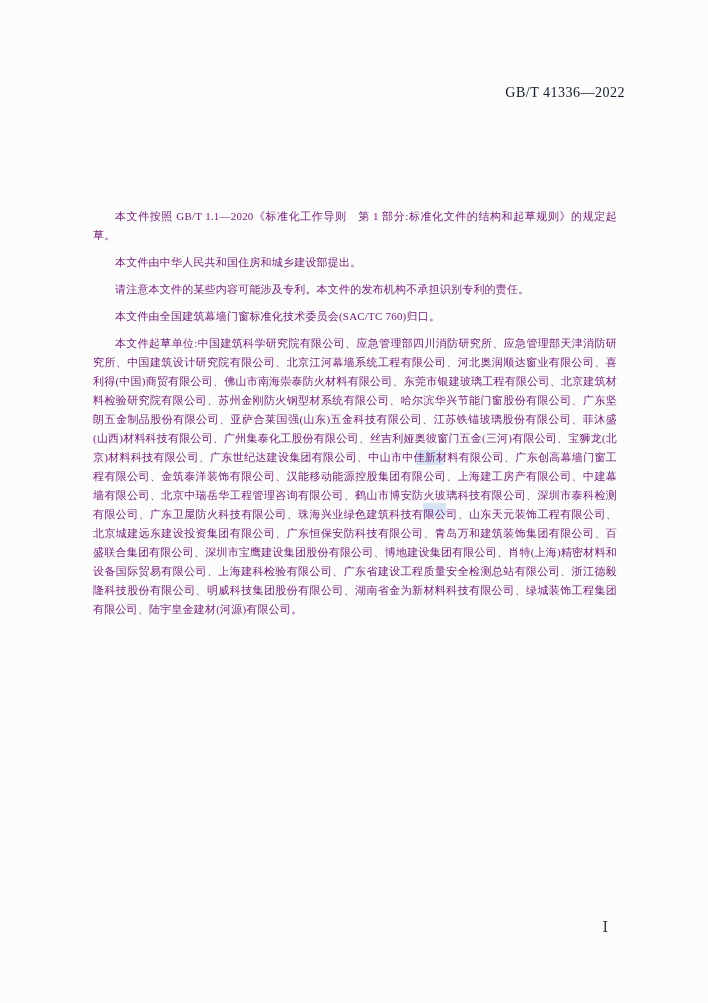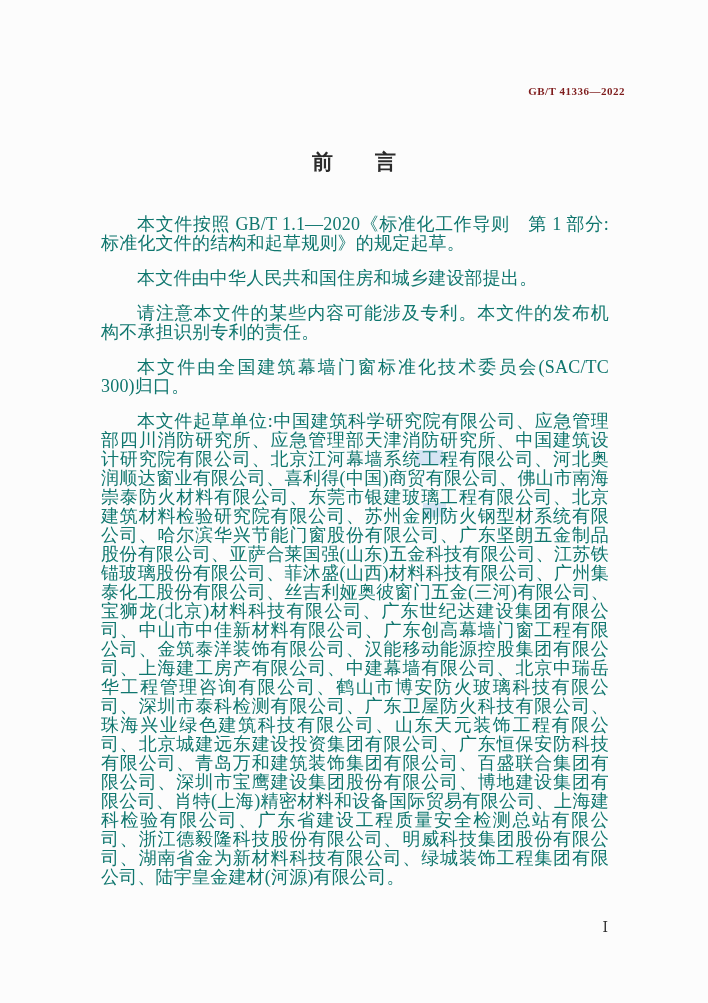--- a/index.html
+++ b/index.html
@@ -13,23 +13,23 @@
     height: 1003px;
     background: #fcfcfc;
     font-family: "Liberation Serif", "DejaVu Serif", serif;
     color: #333333;
     overflow: hidden;
   }
   .std-number {
     position: absolute;
     top: 85px;
     right: 83px;
-    font-size: 11px;
-    font-weight: bold;
-    color: #7f1d1d;
+    font-size: 14px;
+    font-weight: normal;
+    color: #0f172a;
     letter-spacing: 0.5px;
     z-index: 2;
   }
   .doc-title {
     position: absolute;
     top: 148px;
     left: 0;
     width: 100%;
     text-align: center;
     font-size: 21px;
@@ -38,28 +38,28 @@
     z-index: 2;
   }
   .doc-body {
     position: absolute;
     top: 199px;
     left: 85px;
     width: 540px;
     z-index: 1;
   }
   .doc-body p {
-    margin: 16px;
+    margin: 8px;
     padding: 0;
-    font-size: 18px;
+    font-size: 11px;
     line-height: 19px;
     text-indent: 2em;
     text-align: justify;
     letter-spacing: 0.2px;
-    color: #0f766e;
+    color: #701a75;
   }
   .page-number {
     position: absolute;
     top: 919px;
     right: 100px;
     font-size: 14px;
     color: #2f2f2f;
     z-index: 2;
   }
   .hl-artifact {
@@ -73,25 +73,24 @@
 </head>
 <body>
 
 <div class="page">
 
   <div class="hl-artifact hl-1"></div>
   <div class="hl-artifact hl-2"></div>
 
   <div class="std-number">GB/T 41336—2022</div>
 
-  <div class="doc-title">前　　言</div>
 
   <div class="doc-body">
     <p>本文件按照 GB/T 1.1—2020《标准化工作导则　第 1 部分:标准化文件的结构和起草规则》的规定起草。</p>
     <p>本文件由中华人民共和国住房和城乡建设部提出。</p>
     <p>请注意本文件的某些内容可能涉及专利。本文件的发布机构不承担识别专利的责任。</p>
-    <p>本文件由全国建筑幕墙门窗标准化技术委员会(SAC/TC 300)归口。</p>
+    <p>本文件由全国建筑幕墙门窗标准化技术委员会(SAC/TC 760)归口。</p>
     <p>本文件起草单位:中国建筑科学研究院有限公司、应急管理部四川消防研究所、应急管理部天津消防研究所、中国建筑设计研究院有限公司、北京江河幕墙系统工程有限公司、河北奥润顺达窗业有限公司、喜利得(中国)商贸有限公司、佛山市南海崇泰防火材料有限公司、东莞市银建玻璃工程有限公司、北京建筑材料检验研究院有限公司、苏州金刚防火钢型材系统有限公司、哈尔滨华兴节能门窗股份有限公司、广东坚朗五金制品股份有限公司、亚萨合莱国强(山东)五金科技有限公司、江苏铁锚玻璃股份有限公司、菲沐盛(山西)材料科技有限公司、广州集泰化工股份有限公司、丝吉利娅奥彼窗门五金(三河)有限公司、宝狮龙(北京)材料科技有限公司、广东世纪达建设集团有限公司、中山市中佳新材料有限公司、广东创高幕墙门窗工程有限公司、金筑泰洋装饰有限公司、汉能移动能源控股集团有限公司、上海建工房产有限公司、中建幕墙有限公司、北京中瑞岳华工程管理咨询有限公司、鹤山市博安防火玻璃科技有限公司、深圳市泰科检测有限公司、广东卫屋防火科技有限公司、珠海兴业绿色建筑科技有限公司、山东天元装饰工程有限公司、北京城建远东建设投资集团有限公司、广东恒保安防科技有限公司、青岛万和建筑装饰集团有限公司、百盛联合集团有限公司、深圳市宝鹰建设集团股份有限公司、博地建设集团有限公司、肖特(上海)精密材料和设备国际贸易有限公司、上海建科检验有限公司、广东省建设工程质量安全检测总站有限公司、浙江德毅隆科技股份有限公司、明威科技集团股份有限公司、湖南省金为新材料科技有限公司、绿城装饰工程集团有限公司、陆宇皇金建材(河源)有限公司。</p>
   </div>
 
   <div class="page-number">Ⅰ</div>
 
 </div>
 
 </body></html>

